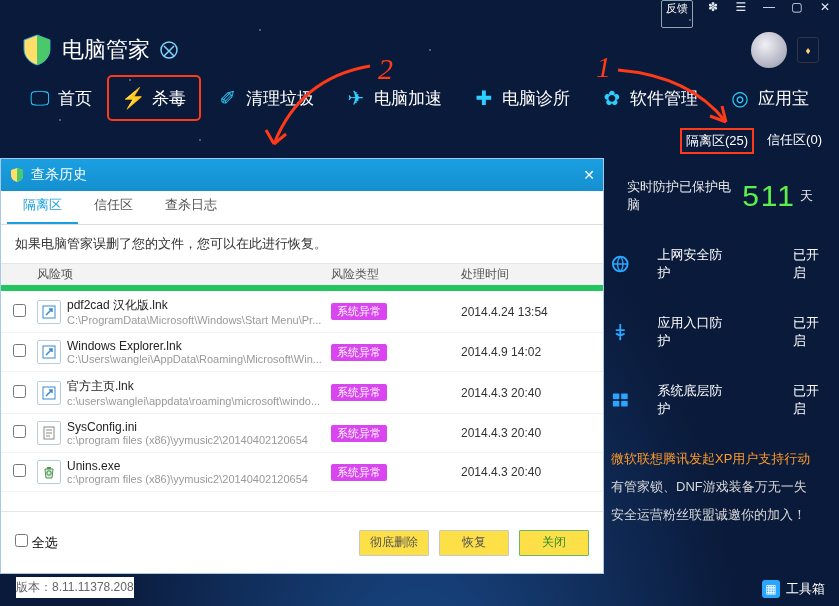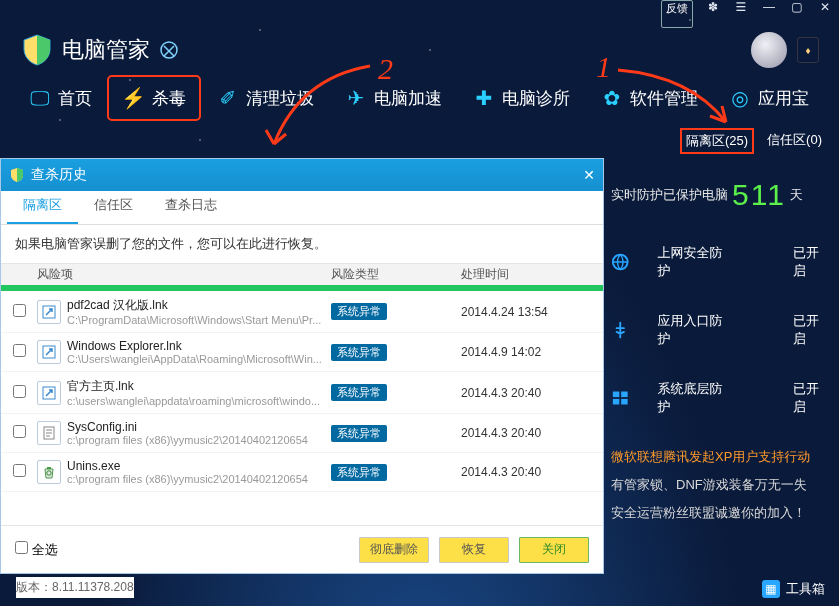--- a/index.html
+++ b/index.html
@@ -17,21 +17,21 @@
 .avatar{width:36px;height:36px;border-radius:50%;background:radial-gradient(circle at 40% 35%,#f0f0f5 0%,#b0b0c0 70%,#8a8a9a 100%)}
 .vip{width:22px;height:26px;background:#0a1a3a;border-radius:3px;display:flex;align-items:center;justify-content:center;color:#ffd27a;font-size:10px;border:1px solid #334}
 .nav{position:relative;z-index:2;display:flex;padding:8px 14px 14px;gap:2px;align-items:center}
 .nav-item{display:flex;align-items:center;gap:6px;color:#fff;font-size:17px;padding:10px 14px;cursor:pointer;border-radius:4px}
 .nav-item .nic{width:24px;height:24px;display:inline-flex;align-items:center;justify-content:center;font-size:20px;color:#2ad0ff}
 .nav-sel{outline:2px solid #ff3a18;outline-offset:-1px}
 .right-stats{position:absolute;z-index:2;right:12px;top:128px;color:#fff;font-size:13px;display:flex;gap:8px}
 .qlink{padding:2px 4px;border:1px solid transparent}
 .q-sel{border:2px solid #ff3a18}
 .sidebar{position:absolute;right:4px;top:160px;width:230px;height:400px;z-index:2;color:#e8e8e8;font-size:13px}
-.protect-line{display:flex;align-items:center;gap:4px;margin:18px 6px}
+.protect-line{display:flex;align-items:center;gap:4px;margin:18px 22px}
 .days-big{color:#5cf04a;font-size:30px;font-weight:400;letter-spacing:2px}
 .feat{display:flex;align-items:center;gap:28px;margin:32px 6px;color:#fff}
 .feat .fico{width:20px;height:20px;color:#29a6ff}
 .promo{color:#ff9a2a;margin:26px 6px 10px;font-size:13px}
 .promotext{color:#d8d8d8;margin:10px 6px;font-size:13px}
 .toolbox{position:absolute;right:14px;bottom:8px;color:#fff;font-size:13px;display:flex;align-items:center;gap:6px;z-index:2}
 .toolbox .tbic{width:18px;height:18px;background:#29a6ff;border-radius:3px;display:inline-flex;align-items:center;justify-content:center;color:#fff;font-size:12px}
 .dialog{position:absolute;left:0;top:158px;width:604px;height:416px;background:#fff;z-index:5;display:flex;flex-direction:column;border:1px solid #a8c8e8}
 .dlg-title{height:32px;background:linear-gradient(#1a9fe0,#1590d0);display:flex;align-items:center;justify-content:space-between;padding:0 8px;color:#fff;font-size:14px}
 .dlg-title .xbtn{cursor:pointer;font-size:14px}
@@ -42,22 +42,22 @@
 .dlg-thead{display:flex;background:#f3f3f3;border-top:1px solid #e5e5e5;border-bottom:6px solid #22c55e;height:28px;align-items:center;font-size:12px;color:#555;padding:0 12px}
 .c-chk{width:24px}
 .c-item{flex:1}
 .c-type{width:130px}
 .c-time{width:130px}
 .dlg-body{flex:1;overflow:hidden}
 .row{display:flex;align-items:center;padding:6px 12px;font-size:12px;color:#333;border-bottom:1px solid #f2f2f2}
 .row .fic{width:24px;height:24px;margin-right:6px;background:#fff;border:1px solid #bcd;border-radius:2px;display:flex;align-items:center;justify-content:center;color:#1a9fe0;font-size:14px}
 .row .nm{color:#222}
 .row .pth{color:#999;font-size:11px}
-.badge{display:inline-block;background:#0369a1;color:#fff;font-size:11px;padding:1px 6px;border-radius:2px}
-.dlg-foot{height:48px;border-top:1px solid #e5e5e5;display:flex;align-items:center;justify-content:space-between;padding:0 14px;font-size:13px}
+.badge{display:inline-block;background:#d946ef;color:#fff;font-size:11px;padding:1px 6px;border-radius:2px}
+.dlg-foot{height:62px;border-top:1px solid #e5e5e5;display:flex;align-items:center;justify-content:space-between;padding:0 14px;font-size:13px}
 .dlg-foot .btns{display:flex;gap:10px}
 .btn{min-width:70px;height:26px;border:1px solid #c8c8c8;background:#fde047;color:#555;font-size:12px;cursor:pointer;border-radius:1px}
 .btn.primary{border:1px solid #68b868;color:#2a8a2a}
 input[type=checkbox]{width:13px;height:13px}
 .version{position:absolute;left:16px;bottom:8px;z-index:6;color:#666;font-size:12px;background:#fff;padding:2px 0}
 .anno{position:absolute;z-index:20;color:#ff3a18;font-size:30px;font-family:"Comic Sans MS",cursive;font-style:italic;pointer-events:none}
 .arrow{position:absolute;z-index:20;pointer-events:none}
 </style>
 </head>
 <body>

